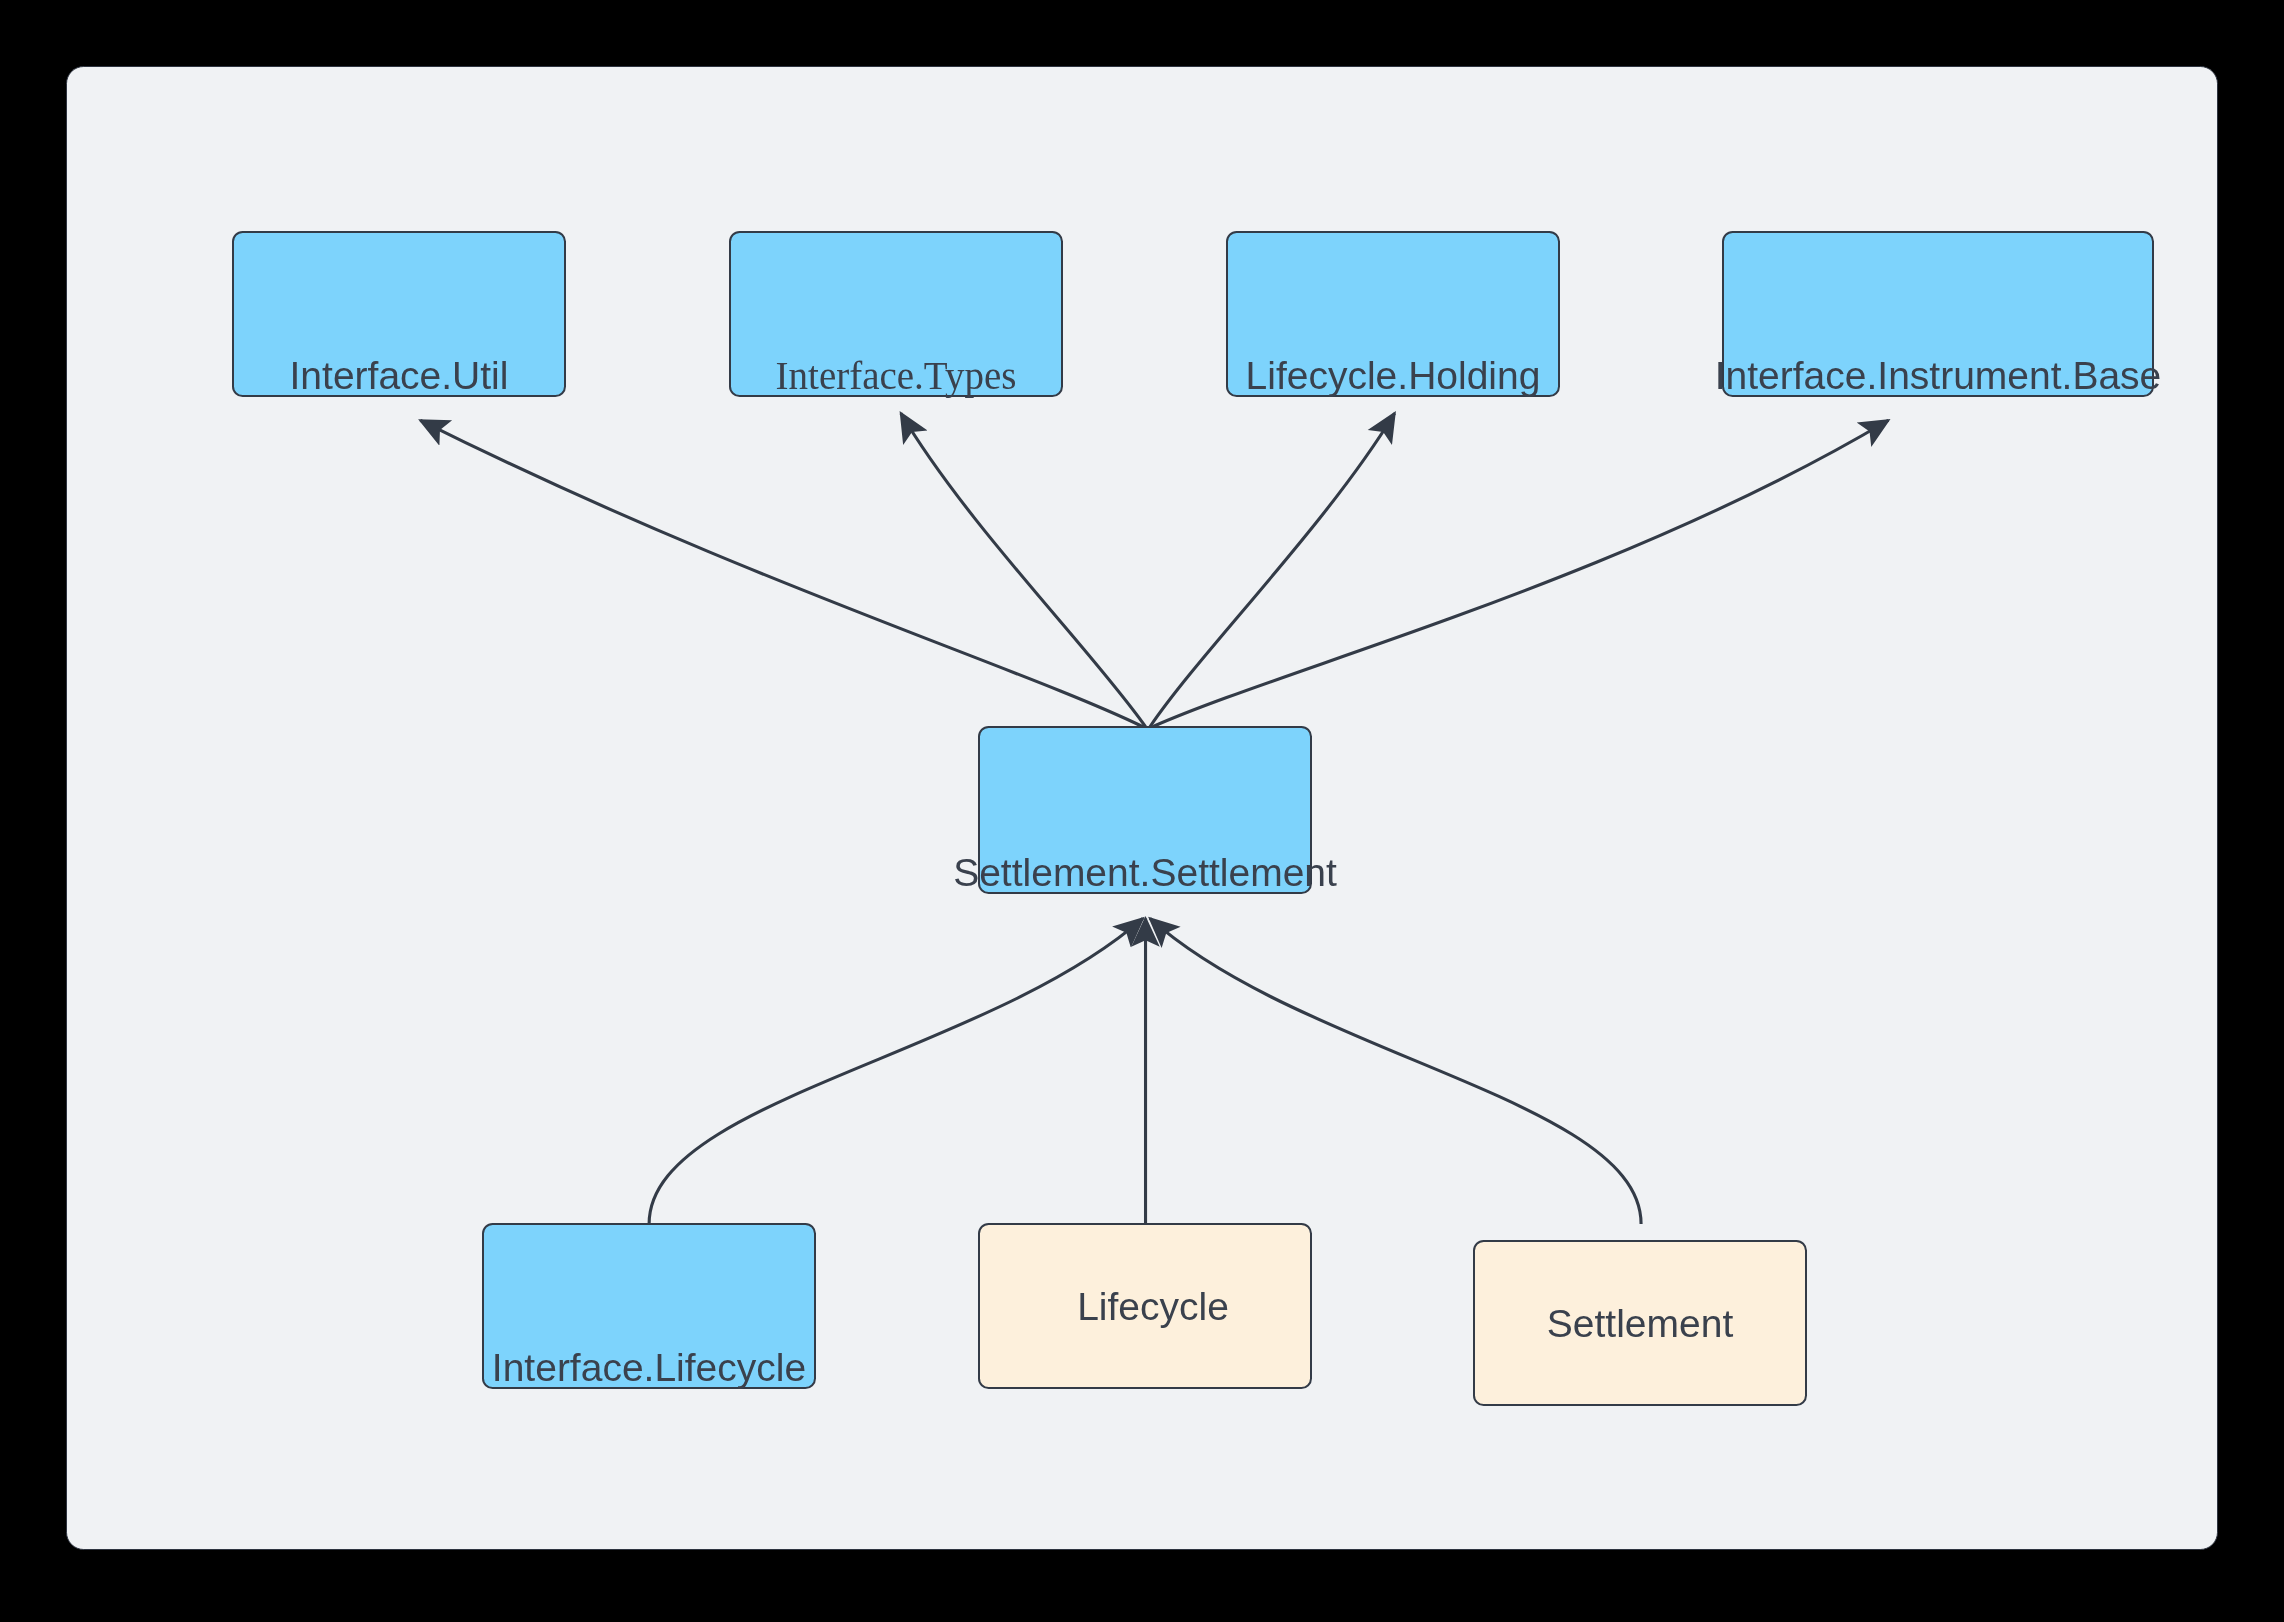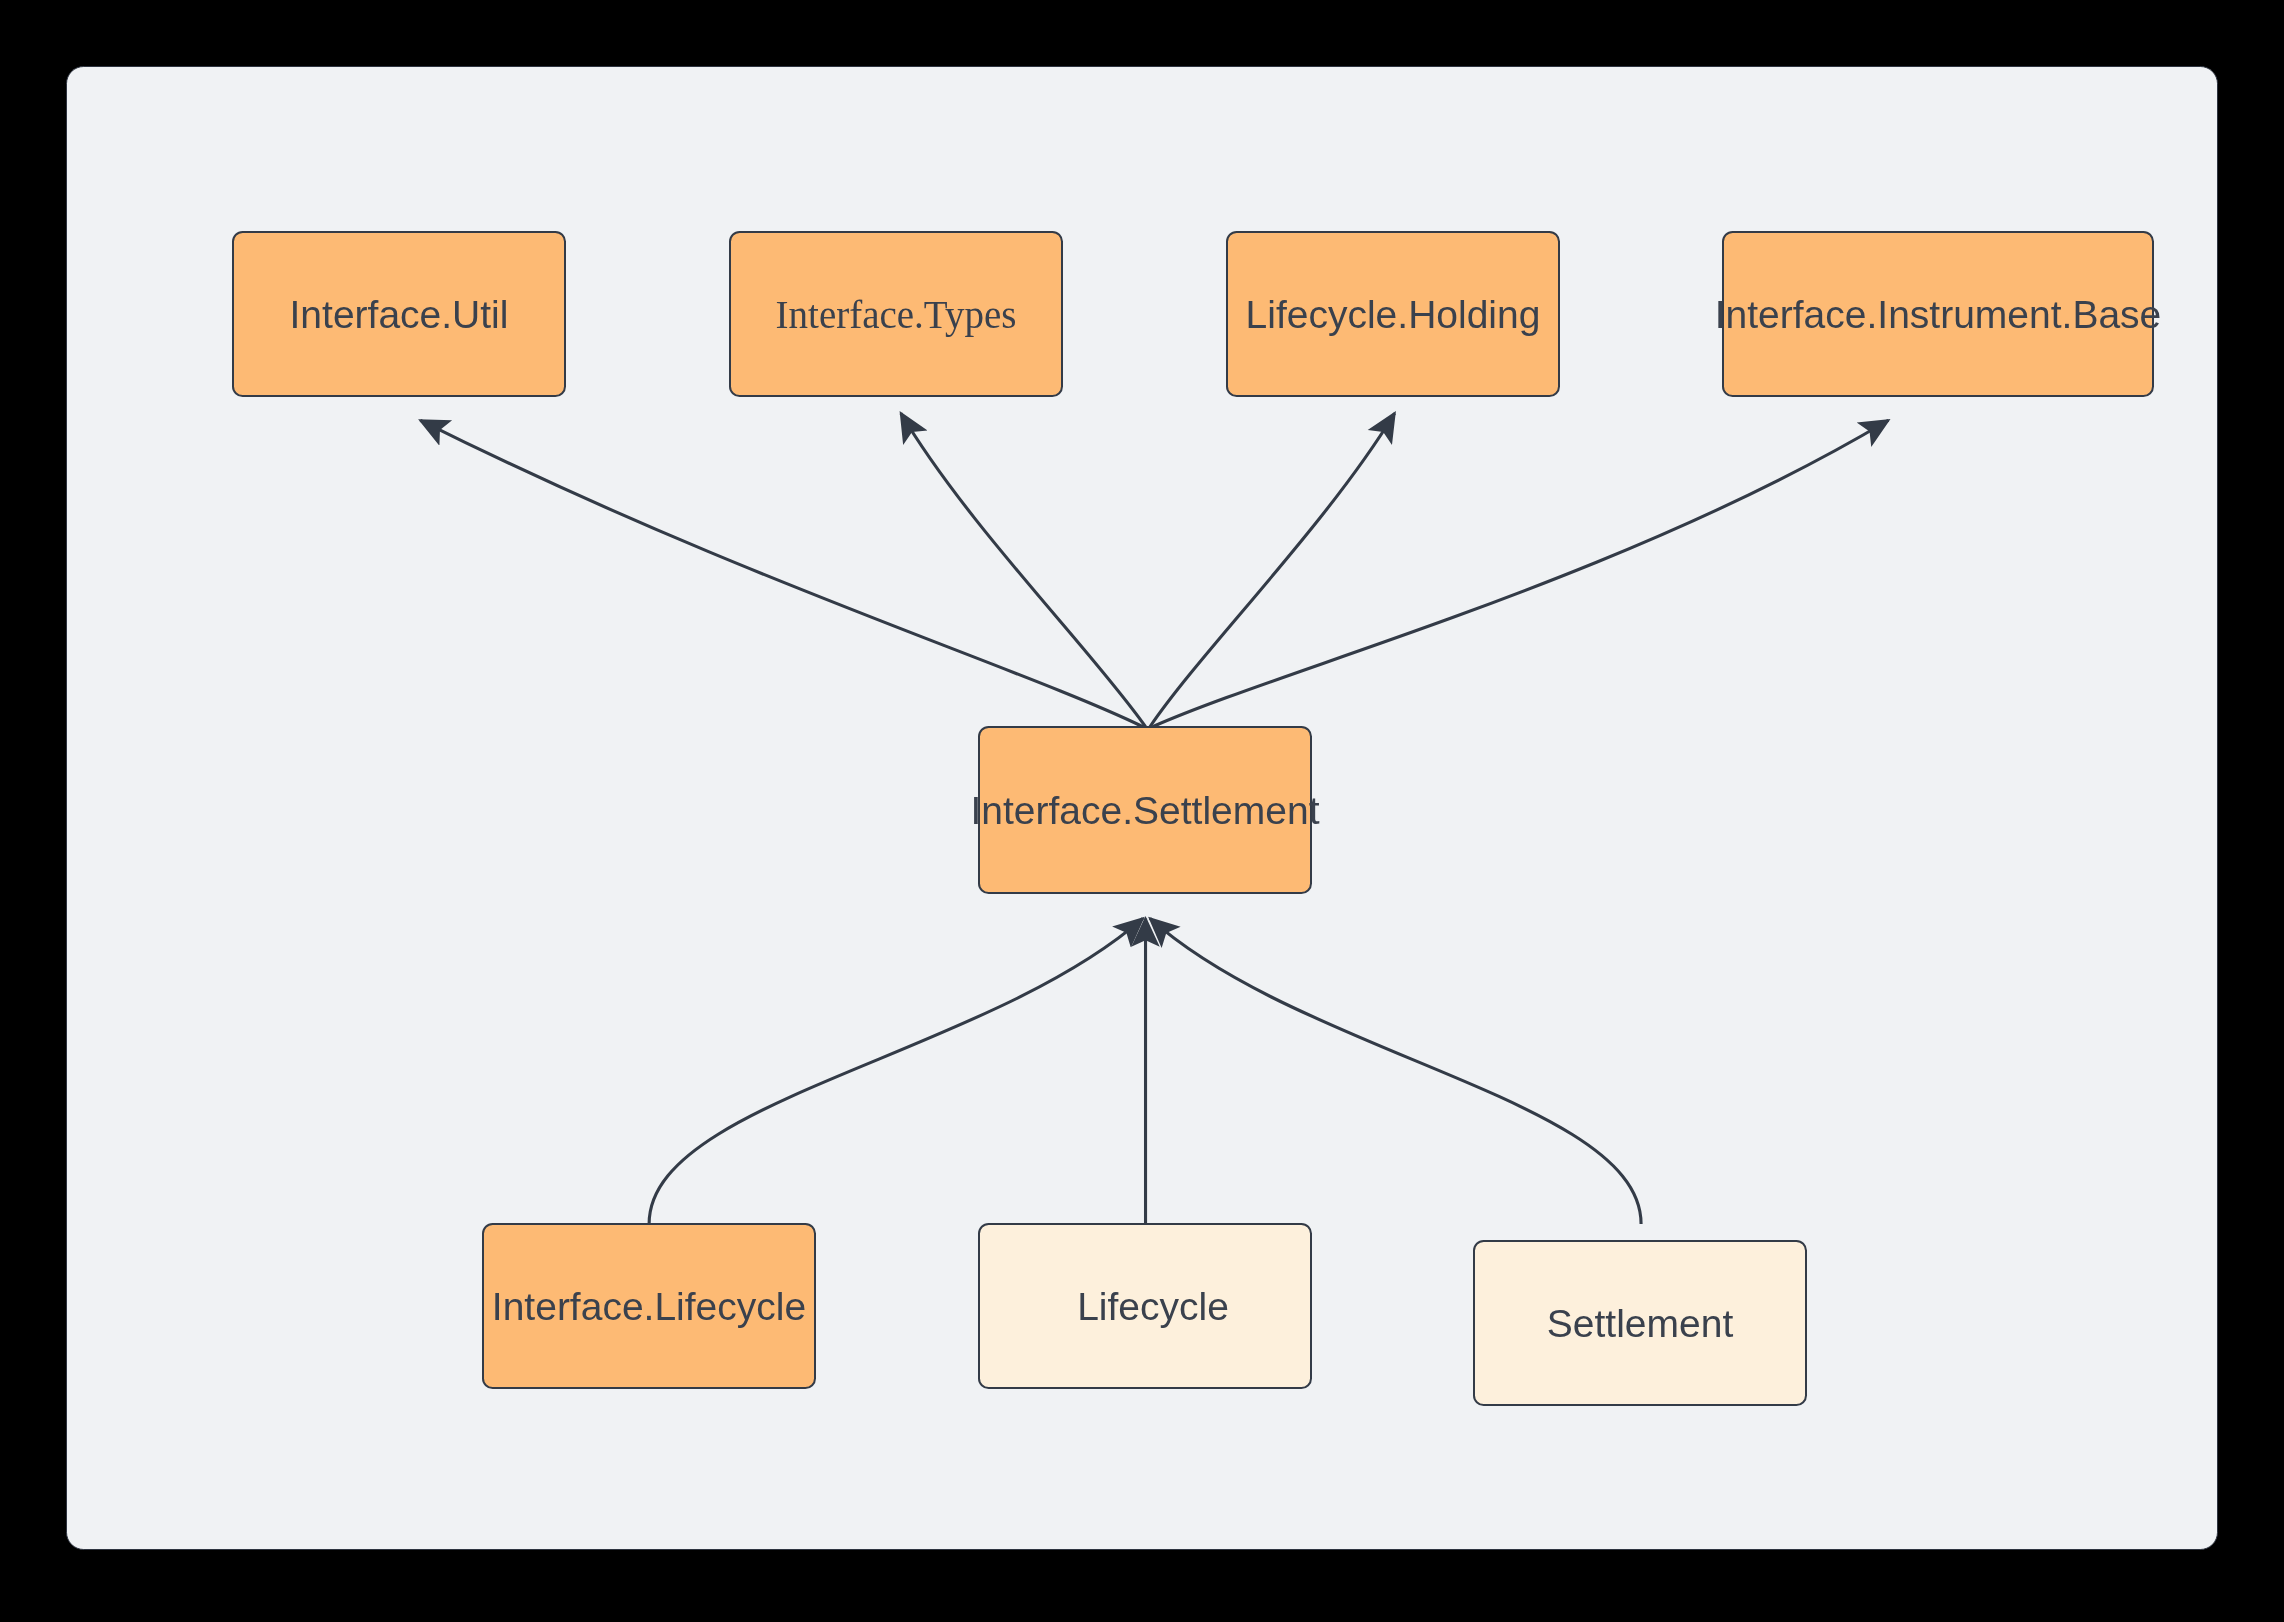--- a/index.html
+++ b/index.html
@@ -41,21 +41,21 @@
     border: 2.6px solid #333B47;
     border-radius: 10.6px;
     display: flex;
     align-items: center;
     justify-content: center;
     color: #3A414D;
     font-size: 39px;
     line-height: 1;
     white-space: nowrap;
   }
-  .node-white { background: #fdba74; }
+  .node-white { background: #7dd3fc; align-items: flex-end; }
   .node-yellow { background: #FDF0DC; }
   .node-label {
     display: block;
     white-space: nowrap;
   }
 </style>
 </head>
 <body>
 
 <div id="screen">
@@ -93,21 +93,21 @@
 
     <div class="node node-white" style="left:1159px;top:164px;width:334px;height:166px;">
       <span class="node-label">Lifecycle.Holding</span>
     </div>
 
     <div class="node node-white" style="left:1655px;top:164px;width:432px;height:166px;">
       <span class="node-label">Interface.Instrument.Base</span>
     </div>
 
     <div class="node node-white" style="left:911px;top:659px;width:334px;height:168px;">
-      <span class="node-label">Interface.Settlement</span>
+      <span class="node-label">Settlement.Settlement</span>
     </div>
 
     <div class="node node-white" style="left:415px;top:1156px;width:334px;height:166px;">
       <span class="node-label">Interface.Lifecycle</span>
     </div>
 
     <div class="node node-yellow" style="left:911px;top:1156px;width:334px;height:166px;padding-left:16px;">
       <span class="node-label">Lifecycle</span>
     </div>
 

